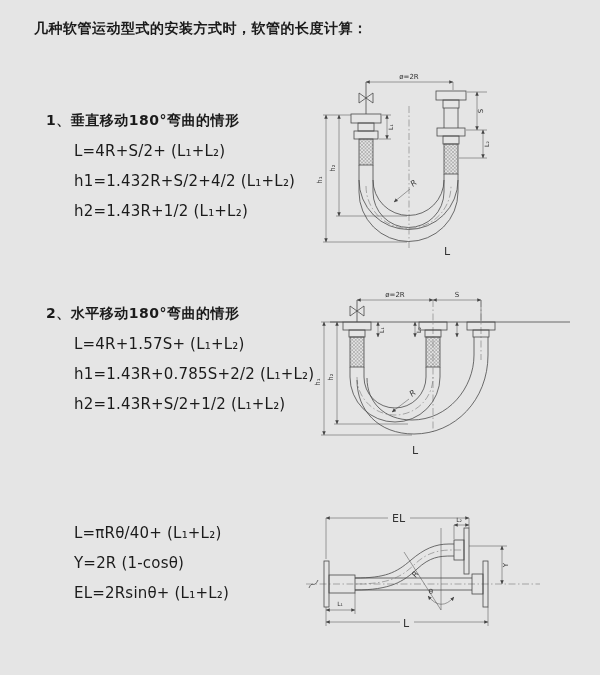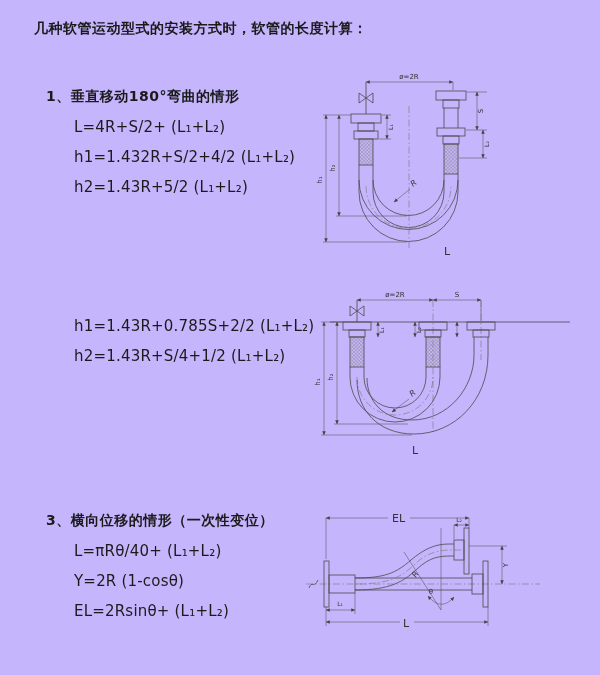--- a/index.html
+++ b/index.html
@@ -1,16 +1,16 @@
 <!DOCTYPE html>
 <html><head>
 <meta charset="utf-8">
 <style>
   html,body{margin:0;padding:0;background:#ffffff;}
-  .page{position:relative;width:600px;height:675px;background:#c4b5fd;overflow:hidden;
+  .page{position:relative;width:600px;height:675px;background:#e5e5e5;overflow:hidden;
         font-family:"DejaVu Sans","Liberation Sans",sans-serif;color:#1b1b1b;}
   .title{position:absolute;left:34px;top:20px;font-size:14px;font-weight:bold;letter-spacing:.5px;}
   .sec{position:absolute;left:46px;width:270px;}
   .sec h2{margin:0;font-size:14px;font-weight:bold;letter-spacing:.5px;}
   .fx{margin:12px 0 0 28px;font-size:15px;letter-spacing:.2px;white-space:nowrap;}
   svg.diag{position:absolute;}
   svg .draw{stroke:#4a4a4a;stroke-width:.8;fill:none;stroke-linecap:butt;}
   svg .dims{stroke:#555;stroke-width:.55;fill:none;}
   svg .cl{stroke:#777;stroke-width:.6;stroke-dasharray:7 2.5 1.5 2.5;fill:none;}
   svg text{fill:#333;stroke:none;font-family:"DejaVu Sans",sans-serif;}
@@ -19,34 +19,35 @@
   .bl{font-size:11px;}
   .rl{font-size:8px;font-style:italic;}
 </style>
 </head>
 <body>
 
 <div class="page">
 
   <div class="title">几种软管运动型式的安装方式时，软管的长度计算：</div>
 
-  <section class="sec" style="top:88px">
+  <section class="sec" style="top:112px">
     <h2>1、垂直移动180°弯曲的情形</h2>
     <div class="fx">L=4R+S/2+ (L₁+L₂)</div>
     <div class="fx">h1=1.432R+S/2+4/2 (L₁+L₂)</div>
-    <div class="fx">h2=1.43R+5/2 (L₁+L₂)</div>
+    <div class="fx">h2=1.43R+1/2 (L₁+L₂)</div>
   </section>
 
   <section class="sec" style="top:305px">
+    <h2>2、水平移动180°弯曲的情形</h2>
+    <div class="fx">L=4R+1.57S+ (L₁+L₂)</div>
     <div class="fx">h1=1.43R+0.785S+2/2 (L₁+L₂)</div>
-    <div class="fx">h2=1.43R+S/4+1/2 (L₁+L₂)</div>
+    <div class="fx">h2=1.43R+S/2+1/2 (L₁+L₂)</div>
   </section>
 
   <section class="sec" style="top:512px">
-    <h2>3、横向位移的情形（一次性变位）</h2>
     <div class="fx">L=πRθ/40+ (L₁+L₂)</div>
     <div class="fx">Y=2R (1-cosθ)</div>
     <div class="fx">EL=2Rsinθ+ (L₁+L₂)</div>
   </section>
 
   <svg class="diag" style="left:313px;top:68px" width="283" height="192" viewBox="0 0 283 192">
     <defs>
       <marker id="ah" viewBox="0 0 10 10" refX="8.5" refY="5" markerWidth="8" markerHeight="8" orient="auto-start-reverse">
           <path d="M0,1 L9,5 L0,9 z" fill="#444" stroke="none"></path>
         </marker>

